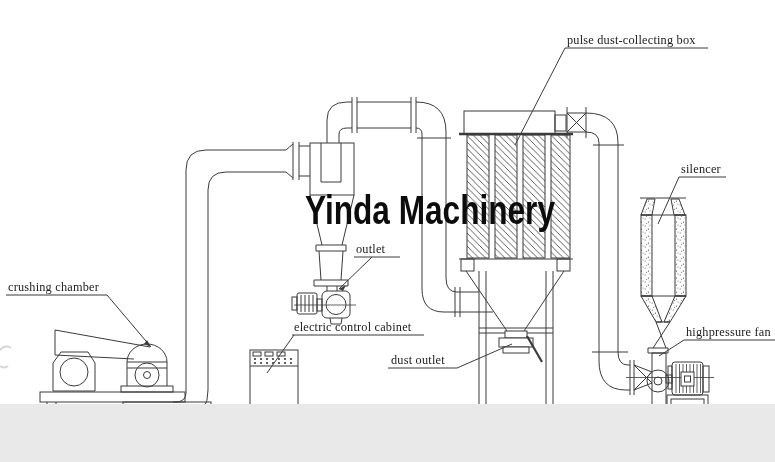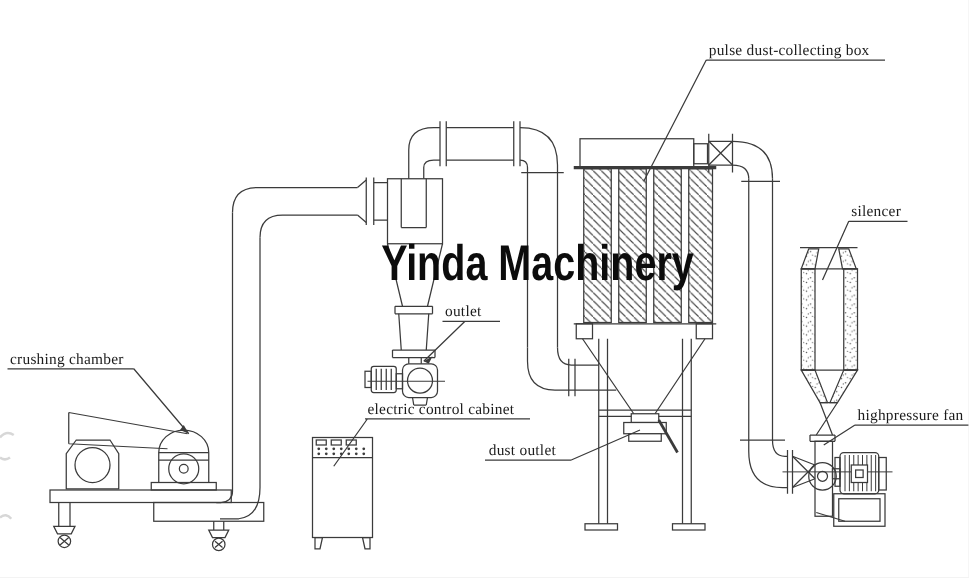--- a/index.html
+++ b/index.html
@@ -1,20 +1,20 @@
 <!DOCTYPE html>
 <html style="--bg: #ffffff; --line: #3b3b3b; --label: #1b1b1b; --wm: #0c0c0c;"><head>
 <meta charset="utf-8">
 <style>
   :root{
     --bg:#ffffff; --line:#3b3b3b; --label:#1b1b1b; --wm:#0c0c0c;
   }
   html,body{margin:0;padding:0;background:#e9e9e9;}
   .stage{
-    width:775px;height:462px;position:relative;background:var(--bg);
+    width:775px;height:404px;position:relative;background:var(--bg);
     overflow:hidden;font-family:"Liberation Sans",sans-serif;
   }
   svg{display:block;position:absolute;left:0;top:0;}
   .ln{fill:none;stroke:var(--line);stroke-width:1;stroke-linecap:butt;stroke-linejoin:miter;}
   .ln2{fill:none;stroke:var(--line);stroke-width:2.6;}
   .lnh{fill:none;stroke:var(--line);stroke-width:2.2;}
   .thin{fill:none;stroke:var(--line);stroke-width:0.8;}
   .fillw{fill:#ffffff;stroke:var(--line);stroke-width:1;}
   .dot{fill:var(--line);stroke:none;}
   .arrow{fill:var(--line);stroke:none;}

